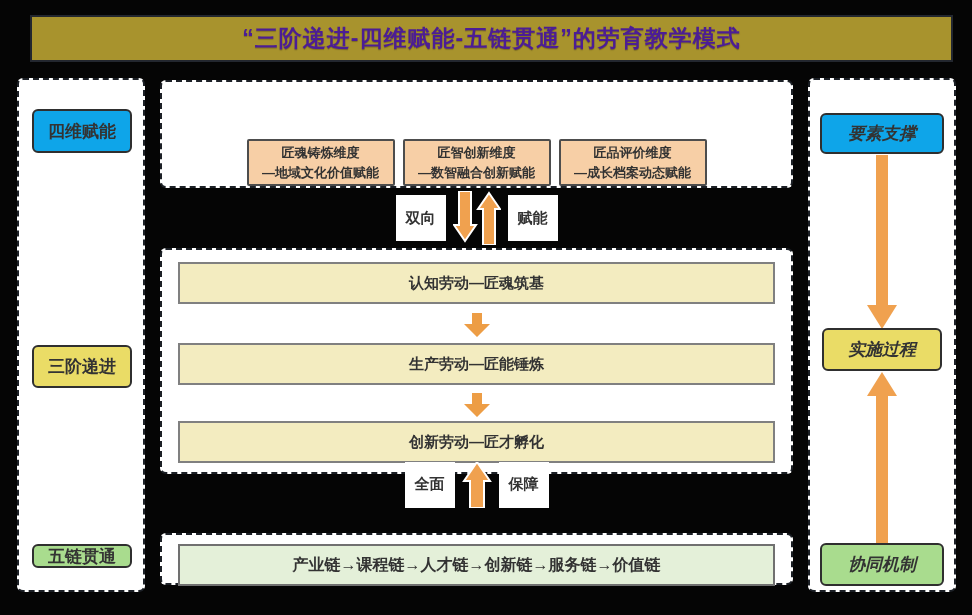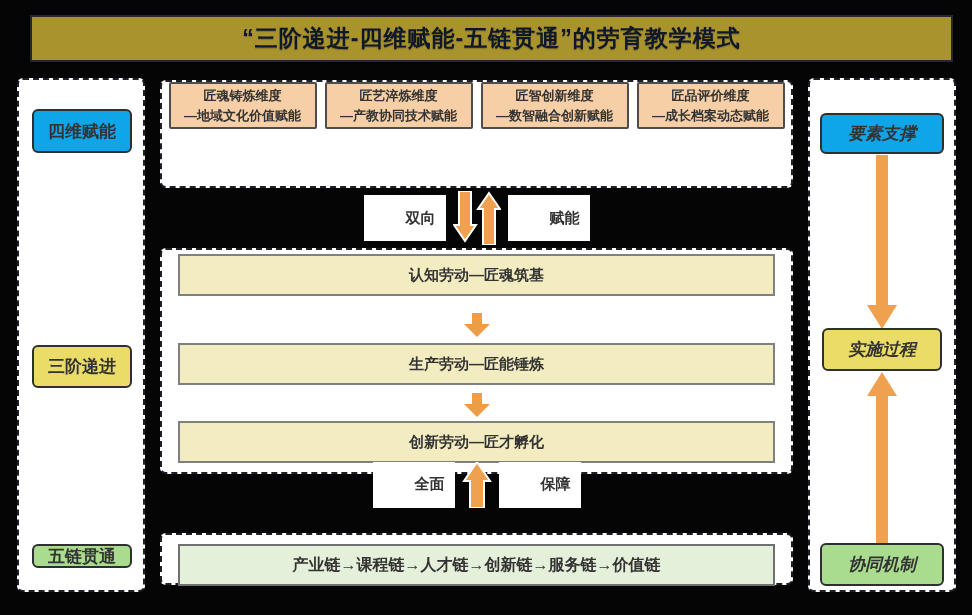--- a/index.html
+++ b/index.html
@@ -4,31 +4,31 @@
 <style>
   html,body{margin:0;padding:0;background:#000;}
   .canvas{
     position:relative;width:972px;height:615px;background:#050505;
     font-family:"Liberation Sans",sans-serif;color:#333;overflow:hidden;
   }
   .title-bar{
     position:absolute;left:30px;top:15px;width:919px;height:43px;
     background:#A8932D;border:2px solid #23272f;
     display:flex;align-items:center;justify-content:center;
-    color:#0f172a;font-size:23px;font-weight:bold;letter-spacing:1px;
+    color:#4c1d95;font-size:23px;font-weight:bold;letter-spacing:1px;
     text-shadow:0 1px 1px rgba(0,0,0,.25);
   }
   .panel{
     position:absolute;background:#fff;border:2px dashed #1c2026;border-radius:6px;
     box-sizing:border-box;
   }
   .left-panel{left:17px;top:78px;width:128px;height:514px;}
   .right-panel{left:808px;top:78px;width:148px;height:514px;font-style:italic;}
   .top-panel{left:160px;top:80px;width:633px;height:108px;
-    display:flex;align-items:flex-start;justify-content:center;gap:8px;}
+    display:flex;align-items:flex-end;justify-content:center;gap:8px;}
   .mid-panel{left:160px;top:248px;width:633px;height:226px;}
   .bottom-panel{left:160px;top:533px;width:633px;height:52px;}
   .side-box{
     position:absolute;display:flex;align-items:center;justify-content:center;
     border:2px solid #2f2f2f;border-radius:6px;font-size:17px;font-weight:bold;
     box-sizing:border-box;color:#333;
   }
   .peach{background:#0ea5e9;}
   .yellow{background:#EADC66;}
   .green{background:#A9DC8E;}
@@ -49,21 +49,21 @@
     font-size:16px;font-weight:bold;box-sizing:border-box;color:#333;
   }
   .connector{
     position:absolute;left:160px;width:633px;
     display:flex;align-items:center;justify-content:center;gap:7px;
   }
   .zone1{top:190px;height:56px;}
   .zone2{top:457px;height:55px;}
   .conn-label{
     width:50px;height:46px;background:#fff;display:flex;align-items:center;
-    justify-content:center;font-size:15px;font-weight:bold;color:#333;padding-left:32px;
+    justify-content:center;font-size:15px;font-weight:bold;color:#333;
   }
   .small-arrow{position:absolute;left:50%;transform:translateX(-50%);}
   .rp-arrow{position:absolute;left:57px;}
   svg{display:block;}
 </style>
 </head>
 <body>
 
 <div class="canvas">
 
@@ -74,24 +74,20 @@
     <div class="side-box yellow" style="left:13px;top:241px;width:100px;height:43px;margin-top:24px;">三阶递进</div>
     <div class="side-box green" style="left:13px;top:464px;width:100px;height:24px;">五链贯通</div>
   </div>
 
   <div class="panel top-panel">
     <div class="dim-box">
       <span>匠魂铸炼维度</span>
       <span>—地域文化价值赋能</span>
     </div>
     <div class="dim-box">
-      <span>匠艺淬炼维度</span>
-      <span>—产教协同技术赋能</span>
-    </div>
-    <div class="dim-box">
       <span>匠智创新维度</span>
       <span>—数智融合创新赋能</span>
     </div>
     <div class="dim-box">
       <span>匠品评价维度</span>
       <span>—成长档案动态赋能</span>
     </div>
   </div>
 
   <div class="connector zone1">
@@ -99,21 +95,21 @@
     <span>
       <svg width="48" height="54" viewBox="0 0 48 54">
         <path d="M6,0 v34 h-5 l11,16 l11,-16 h-5 v-34 z" fill="#F0A14F" stroke="#fff" stroke-width="2"></path>
         <path d="M36,2 l11,16 h-5 v36 h-12 v-36 h-5 z" fill="#F0A14F" stroke="#fff" stroke-width="2"></path>
       </svg>
     </span>
     <div class="conn-label">赋能</div>
   </div>
 
   <div class="panel mid-panel">
-    <div class="stage-box" style="top:4px;">认知劳动—匠魂筑基</div>
+    <div class="stage-box" style="top:12px;">认知劳动—匠魂筑基</div>
     <span class="small-arrow" style="top:63px;">
       <svg width="26" height="24" viewBox="0 0 26 24">
         <path d="M8,0 h10 v11 h8 l-13,13 l-13,-13 h8 z" fill="#ED9D45"></path>
       </svg>
     </span>
     <div class="stage-box" style="top:93px;">生产劳动—匠能锤炼</div>
     <span class="small-arrow" style="top:143px;">
       <svg width="26" height="24" viewBox="0 0 26 24">
         <path d="M8,0 h10 v11 h8 l-13,13 l-13,-13 h8 z" fill="#ED9D45"></path>
       </svg>

